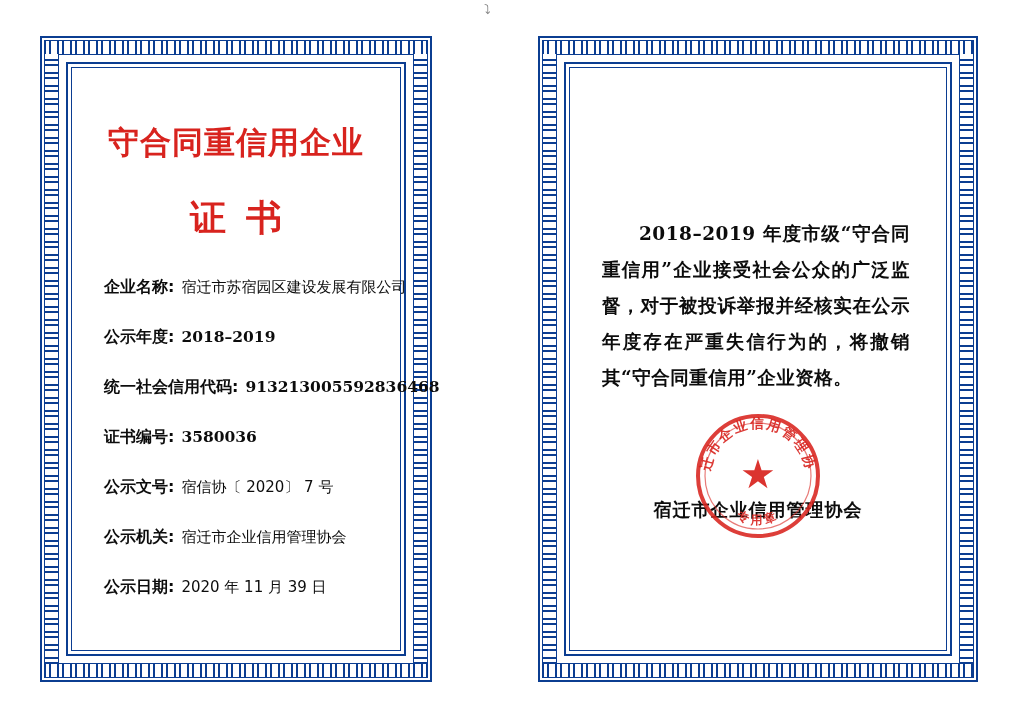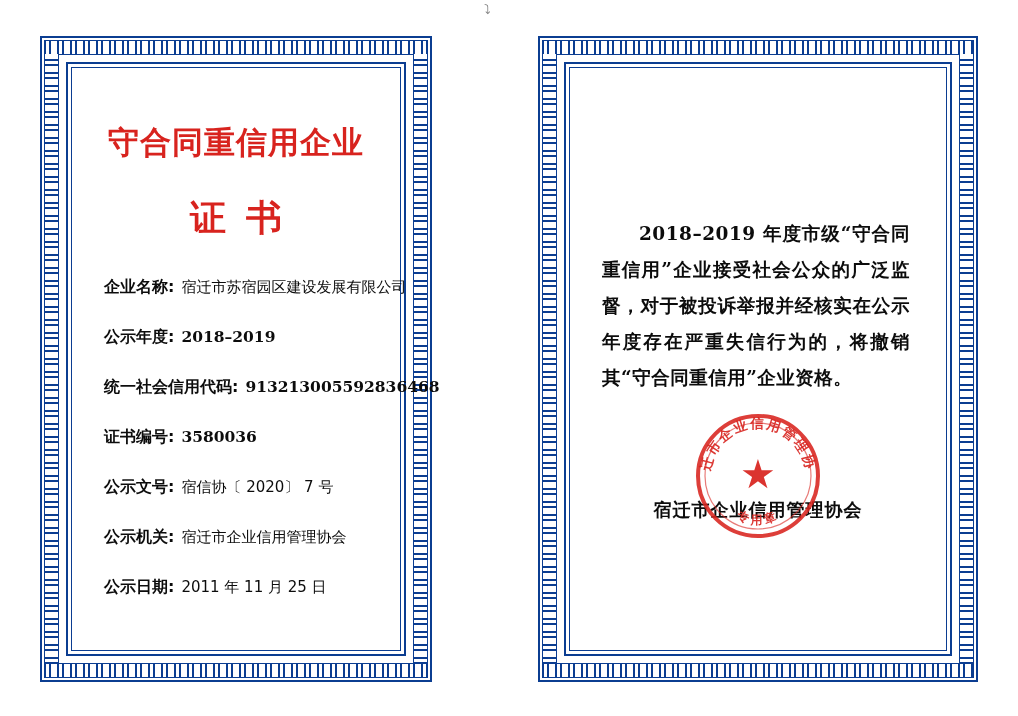--- a/index.html
+++ b/index.html
@@ -255,21 +255,21 @@
           <span class="field-value cjk">宿信协〔 2020〕 7 号</span>
         </div>
 
         <div class="field-row">
           <span class="field-label">公示机关:</span>
           <span class="field-value cjk">宿迁市企业信用管理协会</span>
         </div>
 
         <div class="field-row">
           <span class="field-label">公示日期:</span>
-          <span class="field-value cjk">2011 年 11 月 25 日</span>
+          <span class="field-value cjk">2020 年 11 月 39 日</span>
         </div>
 
       </div>
     </div>
   </div>
 
   <div class="panel" id="right-panel">
     <div class="border-outer"></div>
     <div class="border-frieze"></div>
     <div class="border-inner"></div>

